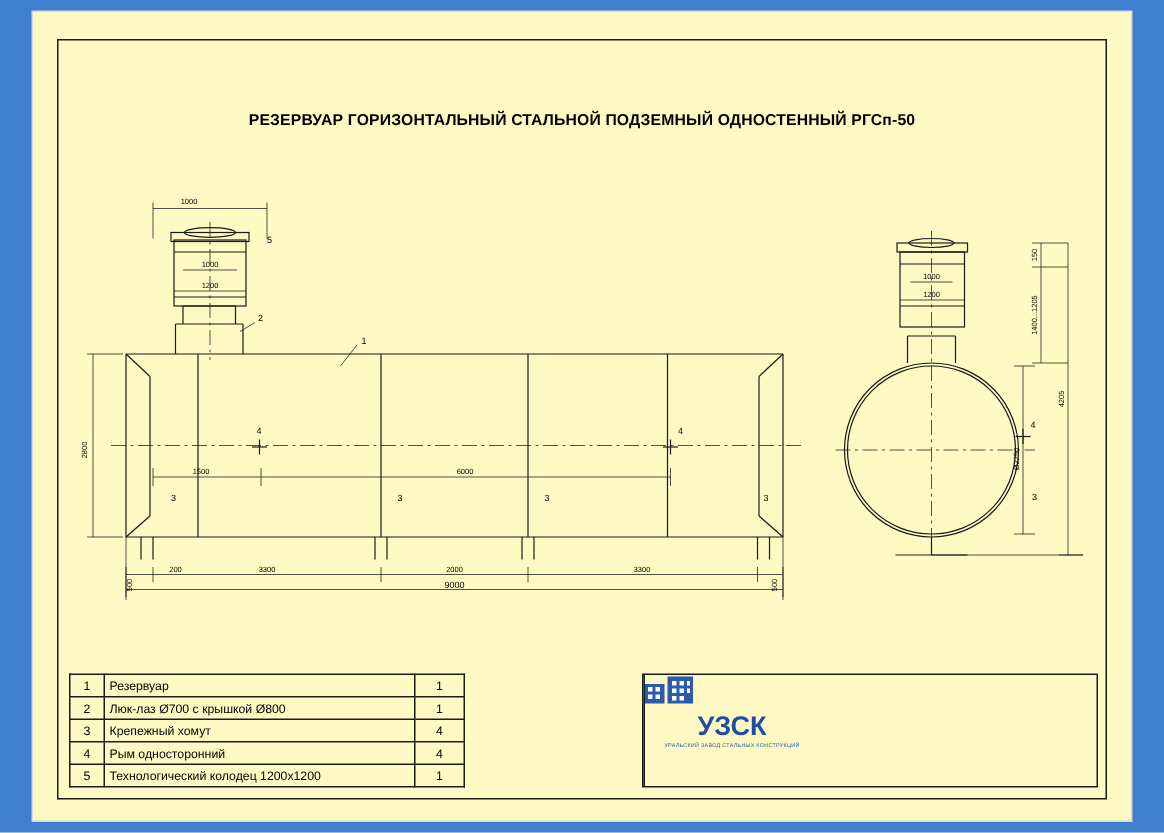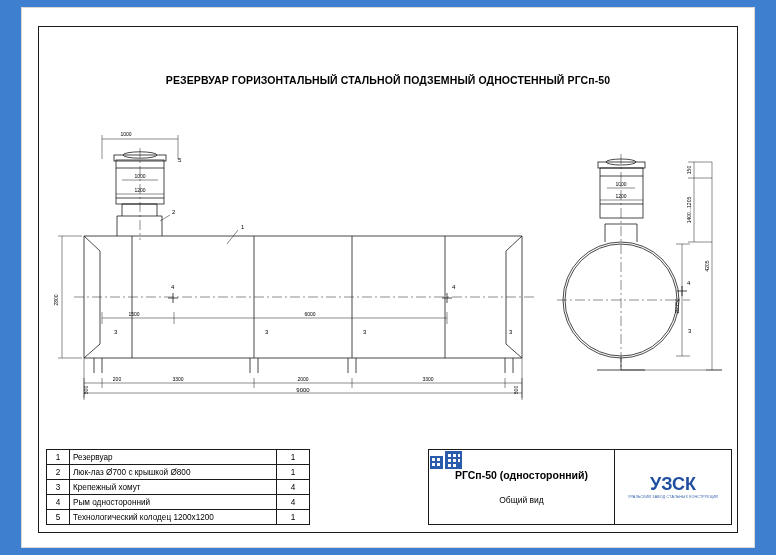--- a/index.html
+++ b/index.html
@@ -4,21 +4,21 @@
 <style>
   html,body{margin:0;padding:0;}
   body{
     width:776px;height:555px;
     background:#3f7fd0;
     font-family:"Liberation Sans", sans-serif;
     overflow:hidden;
   }
   #sheet{
     position:absolute;left:22px;top:8px;width:732px;height:539px;
-    background:#ffffff;
+    background:#fef9c3;
     box-shadow:0 0 0 1px #d8d8d8;
   }
   #frame{
     position:absolute;left:16px;top:18px;right:16px;bottom:14px;
     border:1px solid #1a1a1a;
   }
   .title{
     position:absolute;left:0;right:0;top:66px;
     text-align:center;
     font-size:10.5px;font-weight:bold;color:#000;
@@ -271,24 +271,20 @@
       </tr>
       <tr>
         <td class="num">5</td>
         <td class="nm">Технологический колодец 1200х1200</td>
         <td class="q">1</td>
       </tr>
     </tbody>
   </table>
 
   <div id="stamp">
-    <div class="left">
-      <div class="sname">РГСп-50 (односторонний)</div>
-      <div class="ssub">Общий вид</div>
-    </div>
     <div id="logo">
       <svg class="bldg" width="34" height="20" viewBox="0 0 34 20">
         <rect x="1" y="6" width="13" height="13" fill="#2b5cab"></rect>
         <rect x="16" y="1" width="17" height="18" fill="#2b5cab"></rect>
         <g fill="#ffffff">
           <rect x="3" y="8" width="3" height="3"></rect>
             <rect x="8" y="8" width="3" height="3"></rect>
           <rect x="3" y="13" width="3" height="3"></rect>
             <rect x="8" y="13" width="3" height="3"></rect>
           <rect x="19" y="4" width="3" height="3"></rect>

